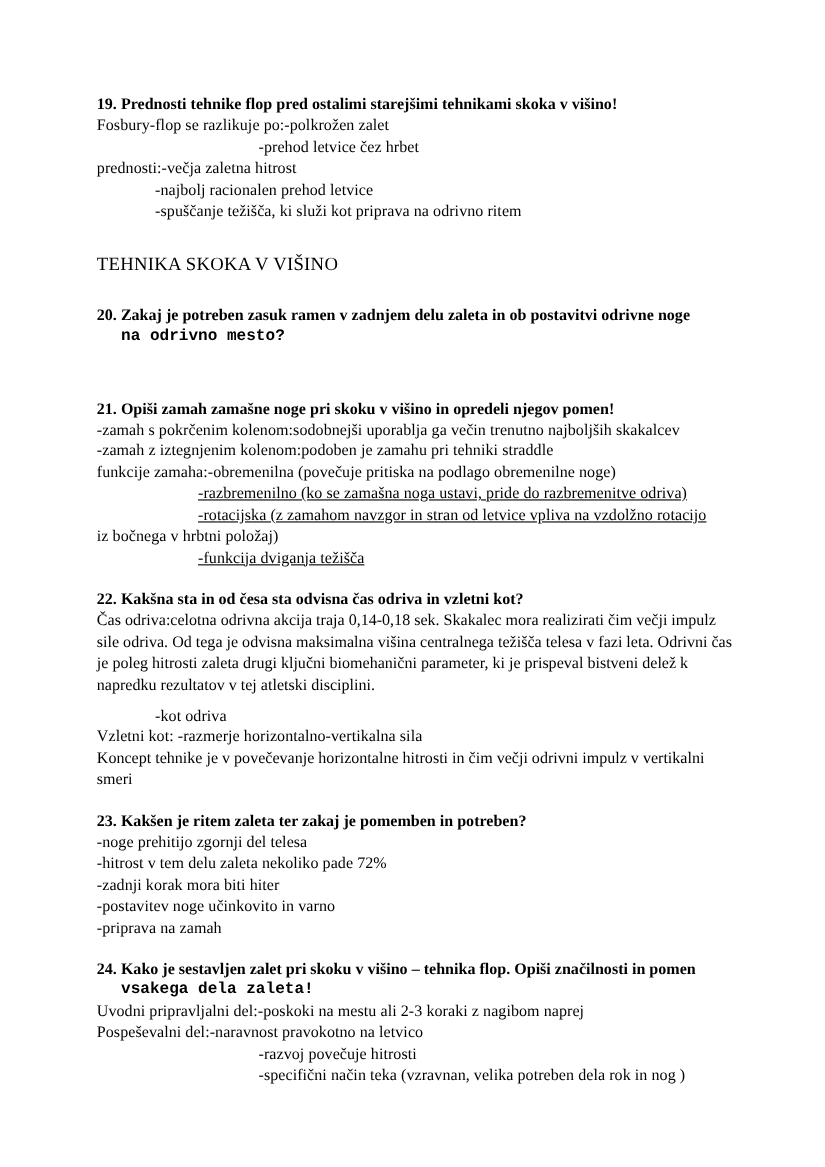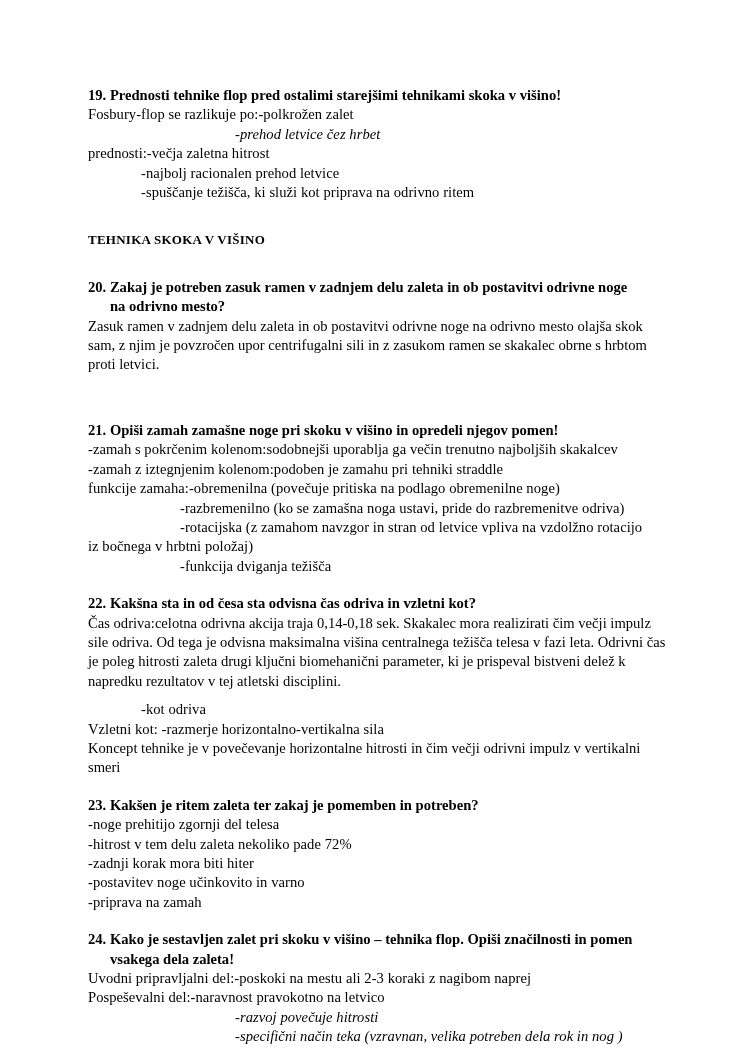--- a/index.html
+++ b/index.html
@@ -34,35 +34,36 @@
     letter-spacing: 0.05px;
   }
   .q-heading {
     font-weight: bold;
     font-size: 14.6px;
     line-height: 19.4px;
   }
   .q-heading .cont {
     display: block;
     padding-left: 22px;
+    font-family: Liberation Mono, monospace;
   }
   .section-heading {
-    font-weight: bold;
-    font-size: 13px;
+    font-weight: normal;
+    font-size: 17px;
     line-height: 19.4px;
     letter-spacing: 0.25px;
   }
   .para {
     font-size: 14.6px;
     line-height: 19.4px;
   }
   .ind-0  { padding-left: 0; }
   .ind-1  { padding-left: 53px; }
-  .ind-2  { padding-left: 92px; }
-  .ind-3  { padding-left: 147px; font-style: italic; }
+  .ind-2  { padding-left: 92px; text-decoration: underline; }
+  .ind-3  { padding-left: 147px; }
   .gap-sm { height: 9px; }
   .gap-md { height: 18px; }
   .gap-lg { height: 28px; }
   .gap-xl { height: 46px; }
   .block { margin: 0; padding: 0; }
 </style>
 </head>
 <body>
 
 <div class="page">
@@ -78,21 +79,20 @@
     </div>
 
     <div class="gap-lg"></div>
 
     <div class="section-heading">TEHNIKA SKOKA V VIŠINO</div>
 
     <div class="gap-lg"></div>
 
     <div class="block">
       <div class="q-heading"><span>20. Zakaj je potreben zasuk ramen v zadnjem delu zaleta in ob postavitvi odrivne noge</span><span class="cont">na odrivno mesto?</span></div>
-      <div class="para ind-0">Zasuk ramen v zadnjem delu zaleta in ob postavitvi odrivne noge na odrivno mesto olajša skok sam, z njim je povzročen upor centrifugalni sili in z zasukom ramen se skakalec obrne s hrbtom proti letvici.</div>
     </div>
 
     <div class="gap-xl"></div>
 
     <div class="block">
       <div class="q-heading">21. Opiši zamah zamašne noge pri skoku v višino in opredeli njegov pomen!</div>
       <div class="line ind-0">-zamah s pokrčenim kolenom:sodobnejši uporablja ga večin trenutno najboljših skakalcev</div>
       <div class="line ind-0">-zamah z iztegnjenim kolenom:podoben je zamahu pri tehniki straddle</div>
       <div class="line ind-0">funkcije zamaha:-obremenilna (povečuje pritiska na podlago obremenilne noge)</div>
       <div class="line ind-2">-razbremenilno (ko se zamašna noga ustavi, pride do razbremenitve odriva)</div>

